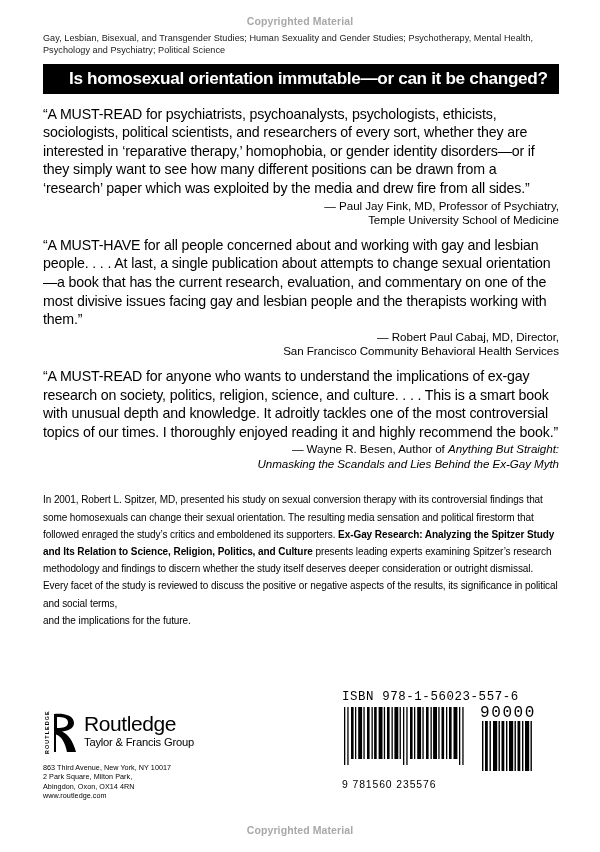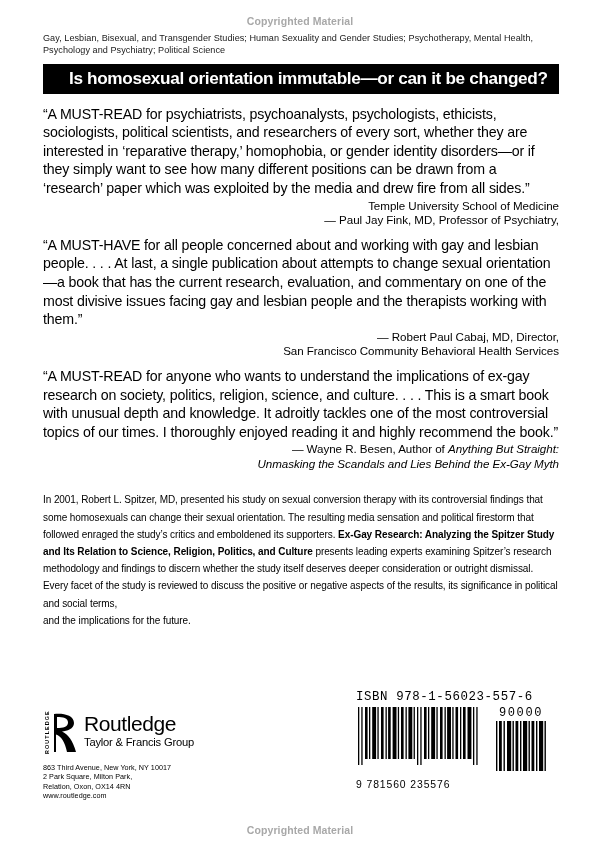--- a/index.html
+++ b/index.html
@@ -177,21 +177,21 @@
     margin-top: 9px;
     font-size: 7.2px;
     line-height: 9.4px;
     color: #000000;
     letter-spacing: 0.05px;
   }
 
   
   .barcode-block {
     position: absolute;
-    left: 356px;
+    left: 342px;
     top: 0px;
     width: 200px;
   }
   .isbn-text {
     font-family: "Liberation Mono", monospace;
     font-size: 12.4px;
     letter-spacing: 0.6px;
     color: #000000;
     margin-bottom: 3px;
     white-space: nowrap;
@@ -202,21 +202,21 @@
   }
   .ean-main {
     width: 130px;
   }
   .ean-supp {
     width: 54px;
     margin-left: 8px;
   }
   .supp-digits {
     font-family: "Liberation Mono", monospace;
-    font-size: 12px;
+    font-size: 16px;
     letter-spacing: 1.6px;
     text-align: center;
     color: #000000;
     line-height: 13px;
     margin-bottom: 1px;
   }
   .bars {
     display: block;
   }
   .ean-digits {
@@ -239,22 +239,22 @@
 
     <p class="subjects">Gay, Lesbian, Bisexual, and Transgender Studies; Human Sexuality and Gender Studies; Psychotherapy, Mental Health, Psychology and Psychiatry; Political Science</p>
 
     <div class="headline-bar">
       <span class="headline-text">Is homosexual orientation immutable—or can it be changed?</span>
     </div>
 
     <div class="blurb blurb-1">
       <p class="blurb-text">“A MUST-READ for psychiatrists, psychoanalysts, psychologists, ethicists, sociologists, political scientists, and researchers of every sort, whether they are interested in ‘reparative therapy,’ homophobia, or gender identity disorders—or if they simply want to see how many different positions can be drawn from a ‘research’ paper which was exploited by the media and drew fire from all sides.”</p>
       <div class="attribution">
+        <div>— Paul Jay Fink, MD, Professor of Psychiatry,</div>
         <div>Temple University School of Medicine</div>
-        <div>— Paul Jay Fink, MD, Professor of Psychiatry,</div>
       </div>
     </div>
 
     <div class="blurb blurb-2">
       <p class="blurb-text">“A MUST-HAVE for all people concerned about and working with gay and lesbian people. . . . At last, a single publication about attempts to change sexual orientation—a book that has the current research, evaluation, and commentary on one of the most divisive issues facing gay and lesbian people and the therapists working with them.”</p>
       <div class="attribution">
         <div>— Robert Paul Cabaj, MD, Director,</div>
         <div>San Francisco Community Behavioral Health Services</div>
       </div>
     </div>
@@ -284,21 +284,21 @@
           <path d="M5 5 L 5 16 C 11 16, 16 15, 16 10.5 C 16 6, 11 5, 5 5 Z" fill="#ffffff"></path>
         </svg>
         <div class="logo-words">
           <div class="logo-name">Routledge</div>
           <div class="logo-sub">Taylor &amp; Francis Group</div>
         </div>
       </div>
       <div class="address">
         <div>863 Third Avenue, New York, NY 10017</div>
         <div>2 Park Square, Milton Park,</div>
-        <div>Relation, Oxon, OX14 4RN</div>
+        <div>Abingdon, Oxon, OX14 4RN</div>
         <div>www.routledge.com</div>
       </div>
     </div>
 
     <div class="barcode-block">
       <div class="isbn-text">ISBN 978-1-56023-557-6</div>
       <div class="barcode-row">
         <div class="ean-main">
           <svg class="bars" width="130" height="58" viewBox="0 0 130 58" aria-hidden="true">
             <rect x="0" y="0" width="130" height="58" fill="#ffffff"></rect>

